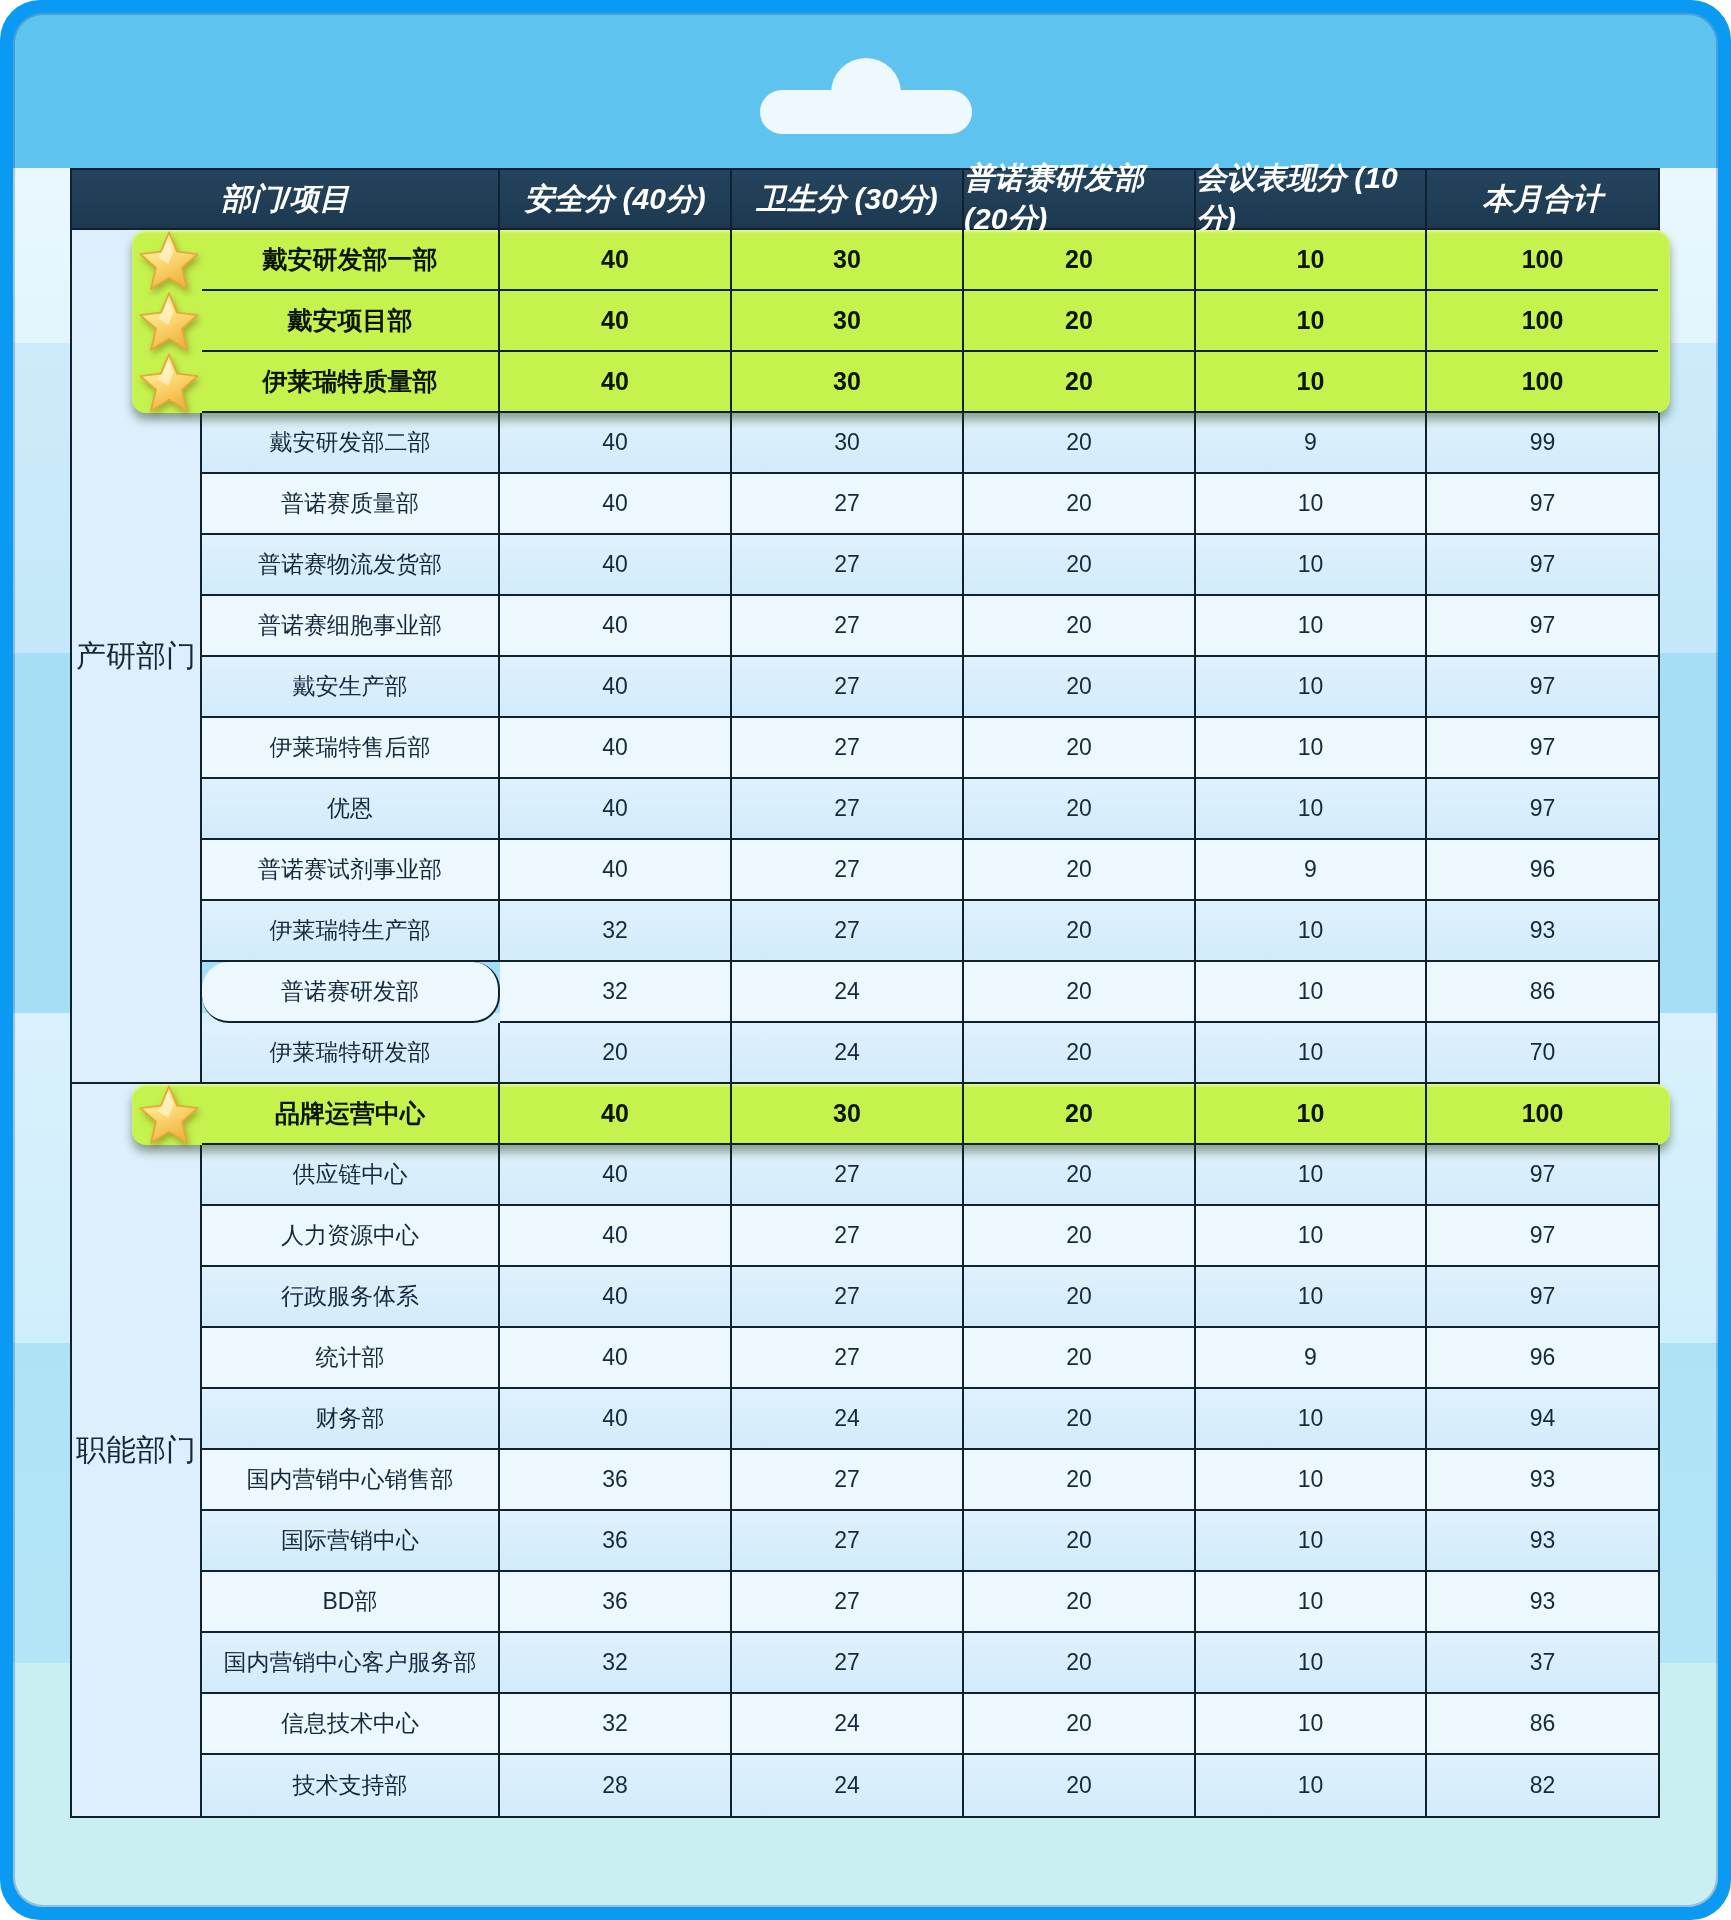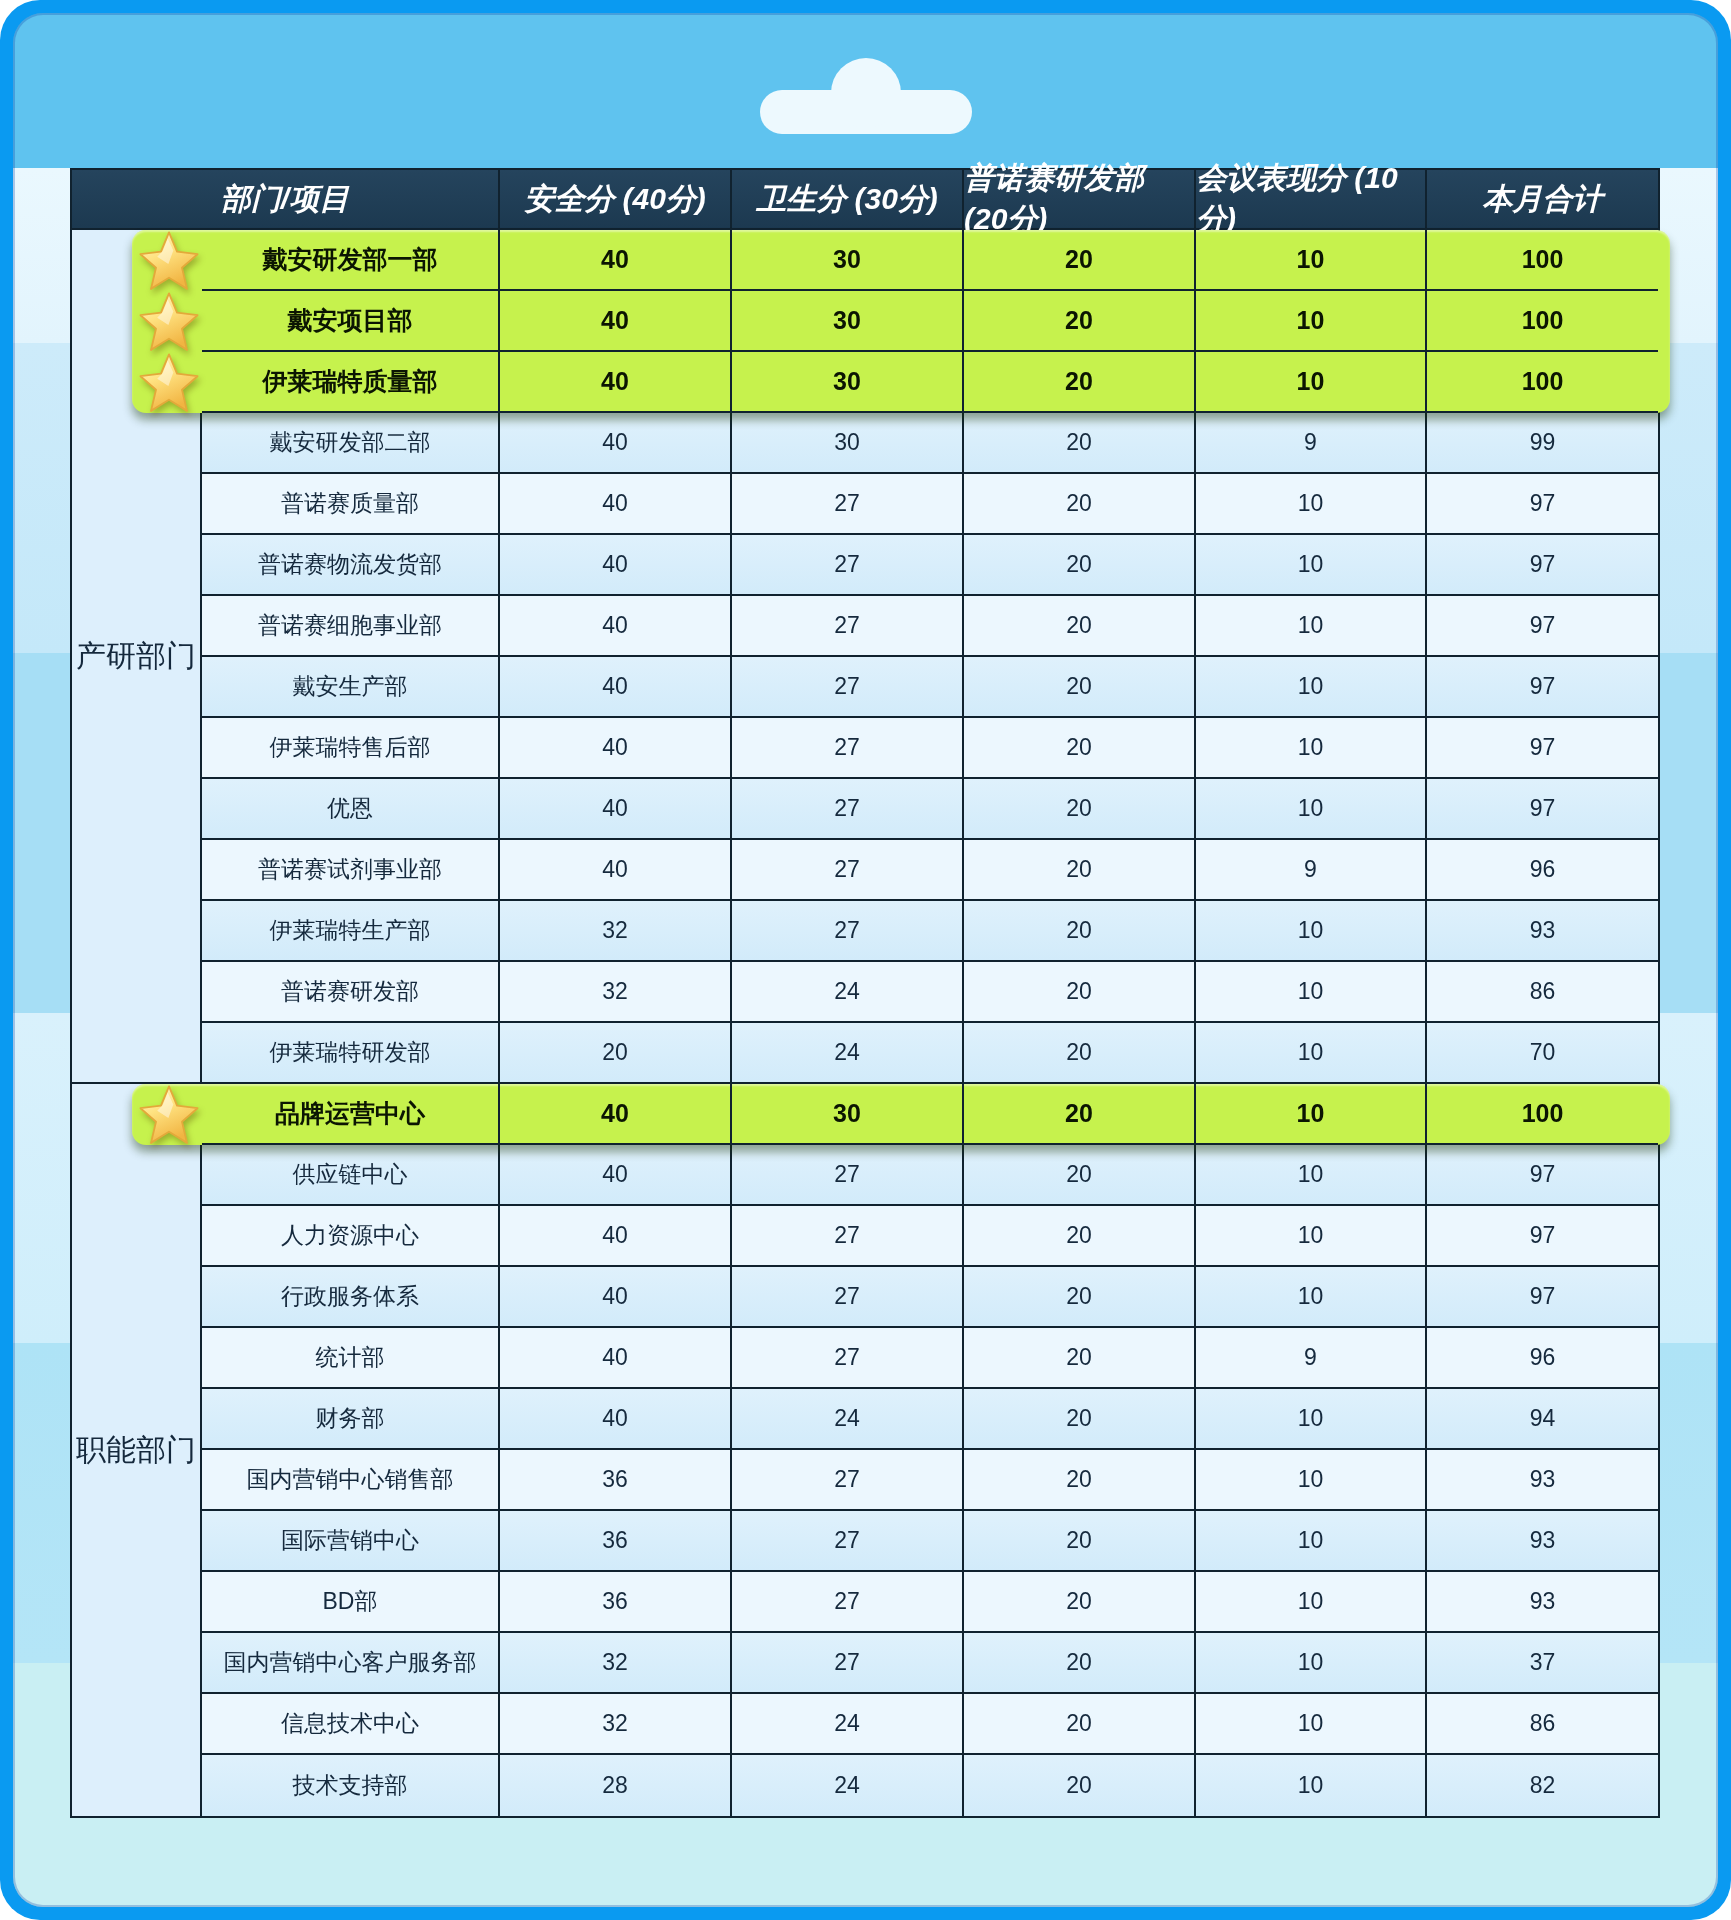--- a/index.html
+++ b/index.html
@@ -148,21 +148,21 @@
         <div class="c shade-light" style="grid-area: 12 / 4;">27</div>
         <div class="c shade-light" style="grid-area: 12 / 5;">20</div>
         <div class="c shade-light" style="grid-area: 12 / 6;">9</div>
         <div class="c shade-light lastcol" style="grid-area: 12 / 7;">96</div>
         <div class="c shade-dark" style="grid-area: 13 / 2;">伊莱瑞特生产部</div>
         <div class="c shade-dark" style="grid-area: 13 / 3;">32</div>
         <div class="c shade-dark" style="grid-area: 13 / 4;">27</div>
         <div class="c shade-dark" style="grid-area: 13 / 5;">20</div>
         <div class="c shade-dark" style="grid-area: 13 / 6;">10</div>
         <div class="c shade-dark lastcol" style="grid-area: 13 / 7;">93</div>
-        <div class="c shade-light" style="grid-area: 14 / 2;">普诺赛研发部</div>
+        <div class="c shade-light" style="grid-area: 14 / 2; border-radius: 27px;">普诺赛研发部</div>
         <div class="c shade-light" style="grid-area: 14 / 3;">32</div>
         <div class="c shade-light" style="grid-area: 14 / 4;">24</div>
         <div class="c shade-light" style="grid-area: 14 / 5;">20</div>
         <div class="c shade-light" style="grid-area: 14 / 6;">10</div>
         <div class="c shade-light lastcol" style="grid-area: 14 / 7;">86</div>
         <div class="c shade-dark" style="grid-area: 15 / 2;">伊莱瑞特研发部</div>
         <div class="c shade-dark" style="grid-area: 15 / 3;">20</div>
         <div class="c shade-dark" style="grid-area: 15 / 4;">24</div>
         <div class="c shade-dark" style="grid-area: 15 / 5;">20</div>
         <div class="c shade-dark" style="grid-area: 15 / 6;">10</div>

